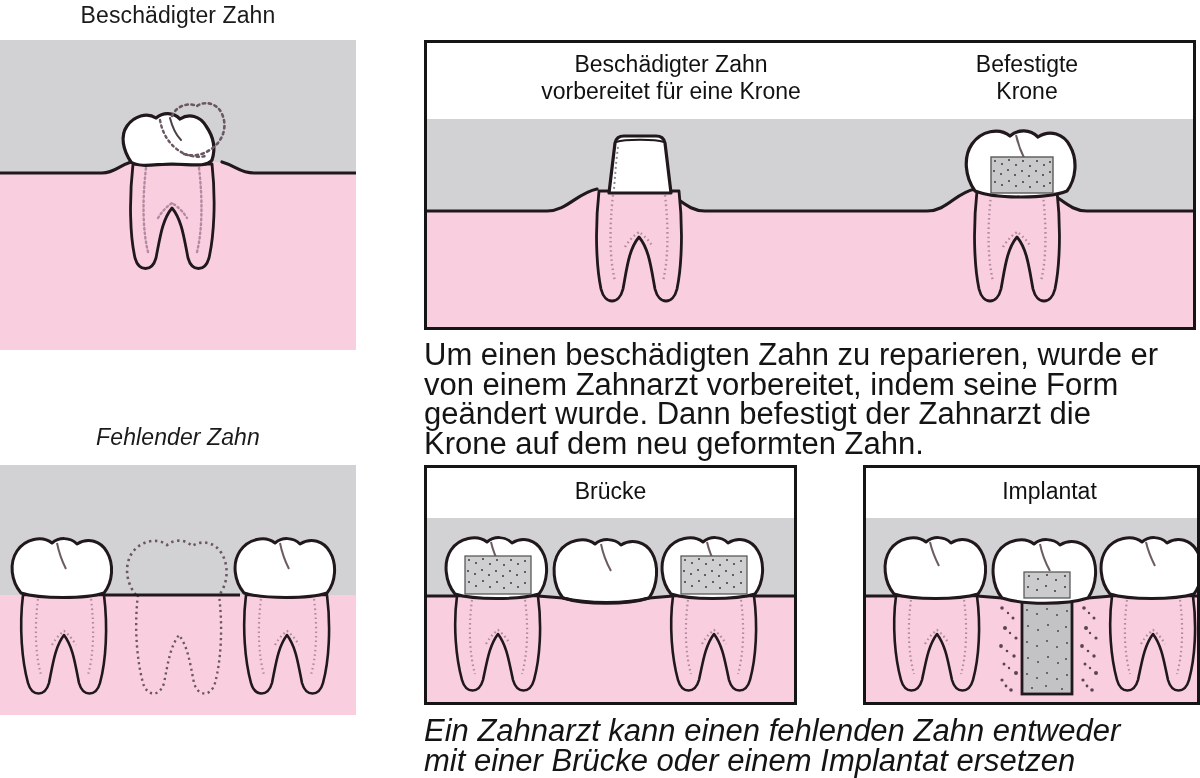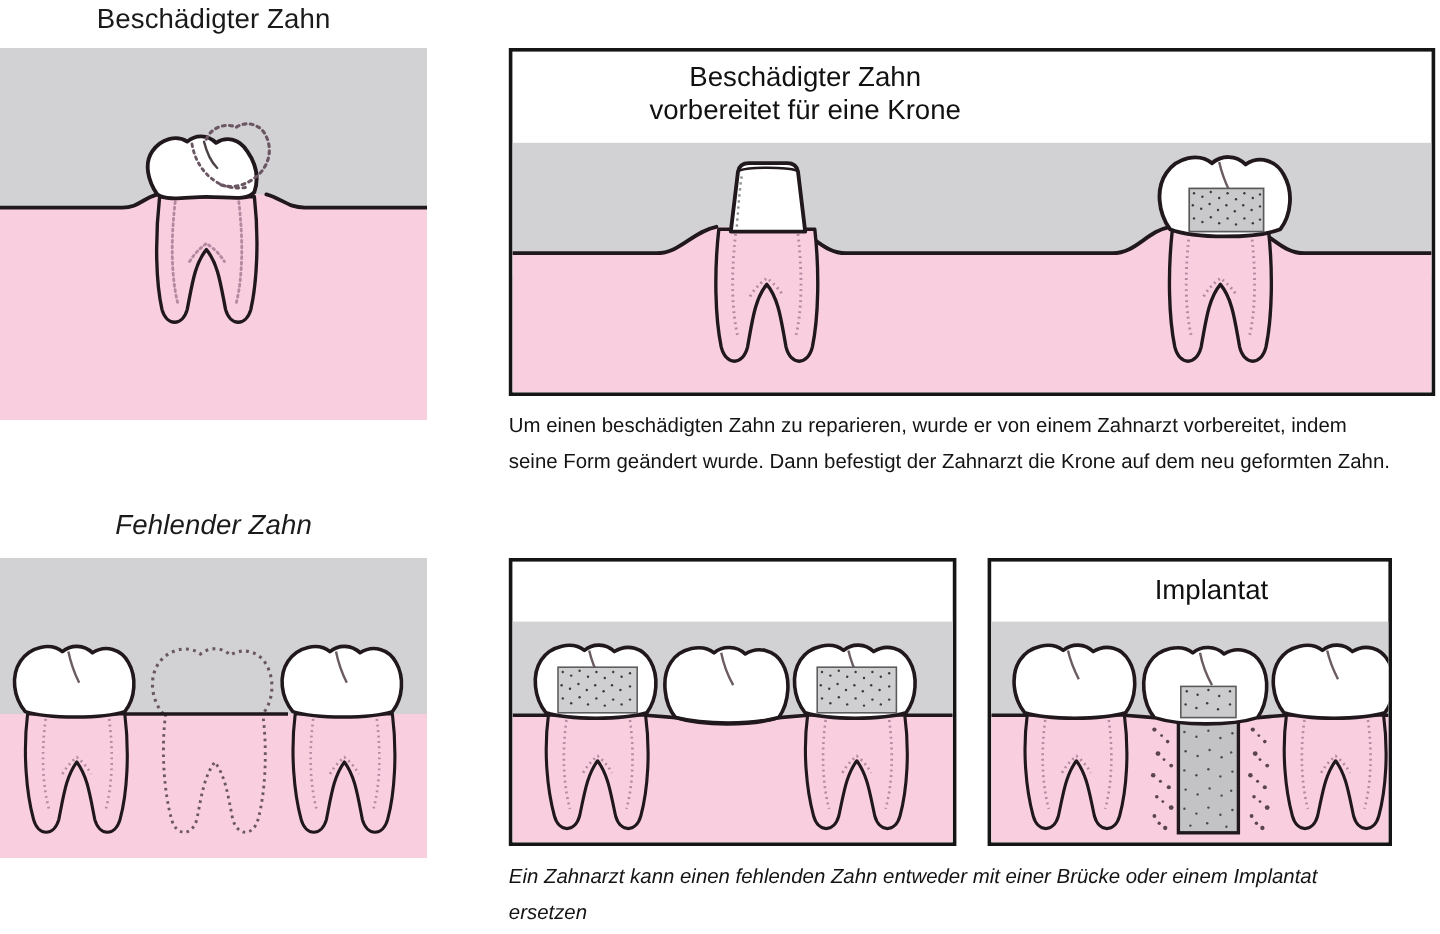--- a/index.html
+++ b/index.html
@@ -45,21 +45,21 @@
     font-size: 23px;
     line-height: 27px;
     color: #111111;
     font-family: "Liberation Sans", sans-serif;
     white-space: pre-line;
   }
 
   
   .body-text {
     position: absolute;
-    font-size: 17px;
+    font-size: 31px;
     line-height: 29.5px;
     color: #141414;
     font-family: "Liberation Sans", sans-serif;
     white-space: pre-line;
   }
   #para-crown  { left: 424px; top: 340px; width: 740px; }
   #para-bottom { left: 424px; top: 716px; width: 740px; font-style: italic; }
 
   svg { display: block; }
 </style>
@@ -139,20 +139,22 @@
       <path d="M280,78 C282,88 285,96 289,104" fill="none" stroke="#6a5c62" stroke-width="2"></path>
     </g>
   </svg>
 </div>
 
 <div class="panel bordered" id="panel-crown" style="left:424px; top:40px; width:772px; height:290px;">
 
   <div class="panel-title" style="left:44px; top:8px; width:400px;">Beschädigter Zahn
 vorbereitet für eine Krone</div>
 
+  <div class="panel-title" style="left:455px; top:8px; width:290px;">Befestigte
+Krone</div>
 
   <svg width="766" height="284" viewBox="0 0 766 284" style="position:absolute; left:0; top:0;">
 
     <rect x="0" y="76" width="766" height="110" fill="#d2d2d4"></rect>
 
     <path d="M0,168 L120,168 C140,168 150,150 170,146 L230,146 C250,150 258,168 278,168
              L500,168 C520,168 528,150 548,146 L612,146 C632,150 640,168 660,168 L766,168
              L766,284 L0,284 Z" fill="#f9cfe0"></path>
     <path d="M0,168 L120,168 C140,168 150,150 170,146 M230,146 C250,150 258,168 278,168
              L500,168 C520,168 528,150 548,146 M612,146 C632,150 640,168 660,168 L766,168" fill="none" stroke="#20181c" stroke-width="3.2" stroke-linecap="round"></path>
@@ -213,20 +215,21 @@
         <rect x="564" y="114" width="62" height="36" fill="none" stroke="#5a5a5a" stroke-width="1.4"></rect>
       </g>
     </g>
   </svg>
 </div>
 
 <div class="body-text" id="para-crown">Um einen beschädigten Zahn zu reparieren, wurde er von einem Zahnarzt vorbereitet, indem seine Form geändert wurde. Dann befestigt der Zahnarzt die Krone auf dem neu geformten Zahn.</div>
 
 <div class="panel bordered" id="panel-bridge" style="left:424px; top:465px; width:373px; height:240px;">
 
+  <div class="panel-title" style="left:0px; top:10px; width:367px;">Brücke</div>
 
   <svg width="367" height="234" viewBox="0 0 367 234" style="position:absolute; left:0; top:0;">
     <rect x="0" y="50" width="367" height="78" fill="#d2d2d4"></rect>
     <path d="M0,128 L367,128 L367,234 L0,234 Z" fill="#f9cfe0"></path>
 
     <g>
       <path d="M30,128 C26,158 29,190 35,212 C39,226 52,226 56,212 C60,194 62,178 71,166
                C80,178 82,194 86,212 C90,226 103,226 107,212 C113,190 115,158 111,128 Z" fill="#f9cfe0" stroke="#20181c" stroke-width="2.6" stroke-linejoin="round"></path>
       <path d="M45,132 C41,162 43,188 48,206 M98,132 C102,162 100,188 95,206
                M59,176 C64,167 71,162 71,162 C71,162 78,167 83,176" fill="none" stroke="#b58aa0" stroke-width="2.2" stroke-dasharray="1.6 3"></path>
@@ -314,21 +317,21 @@
           <circle cx="300" cy="115" r="1"></circle>
             <circle cx="307" cy="119" r="1"></circle>
           <circle cx="314" cy="115" r="1"></circle>
         </g>
         <rect x="254" y="88" width="66" height="38" fill="none" stroke="#5a5a5a" stroke-width="1.3"></rect>
       </g>
     </g>
   </svg>
 </div>
 
-<div class="panel bordered" id="panel-implant" style="left:823px; top:465px; width:337px; height:240px;">
+<div class="panel bordered" id="panel-implant" style="left:863px; top:465px; width:337px; height:240px;">
 
   <div class="panel-title" style="left:0px; top:10px; width:367px;">Implantat</div>
 
   <svg width="367" height="234" viewBox="0 0 367 234" style="position:absolute; left:0; top:0;">
     <rect x="0" y="50" width="367" height="78" fill="#d2d2d4"></rect>
     <path d="M0,128 L367,128 L367,234 L0,234 Z" fill="#f9cfe0"></path>
 
     <g>
       <path d="M30,128 C26,158 29,190 35,212 C39,226 52,226 56,212 C60,194 62,178 71,166
                C80,178 82,194 86,212 C90,226 103,226 107,212 C113,190 115,158 111,128 Z" fill="#f9cfe0" stroke="#20181c" stroke-width="2.6" stroke-linejoin="round"></path>

